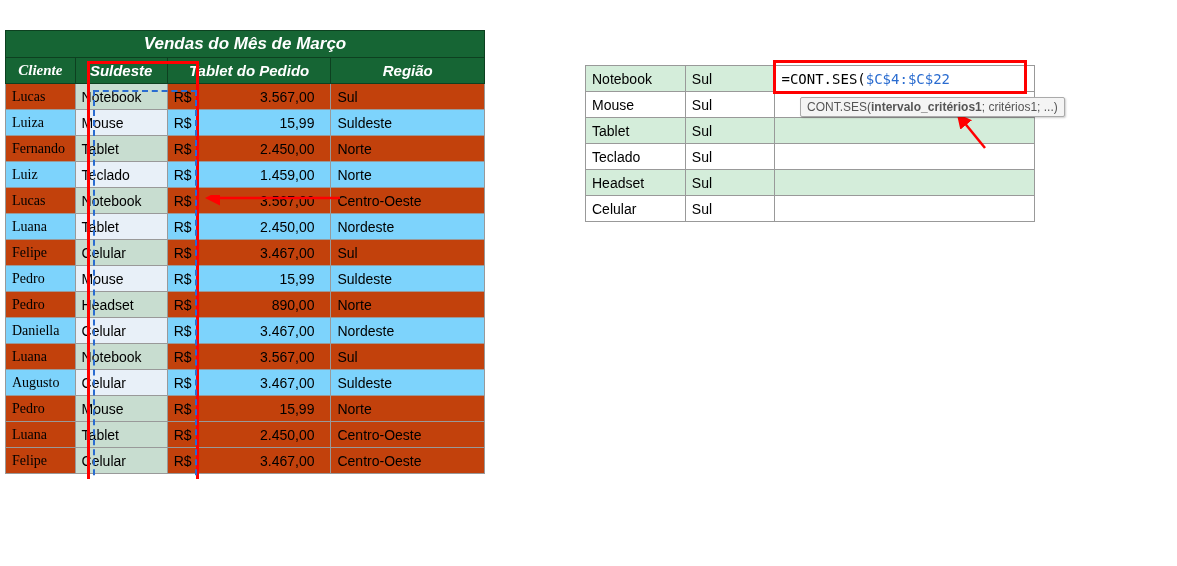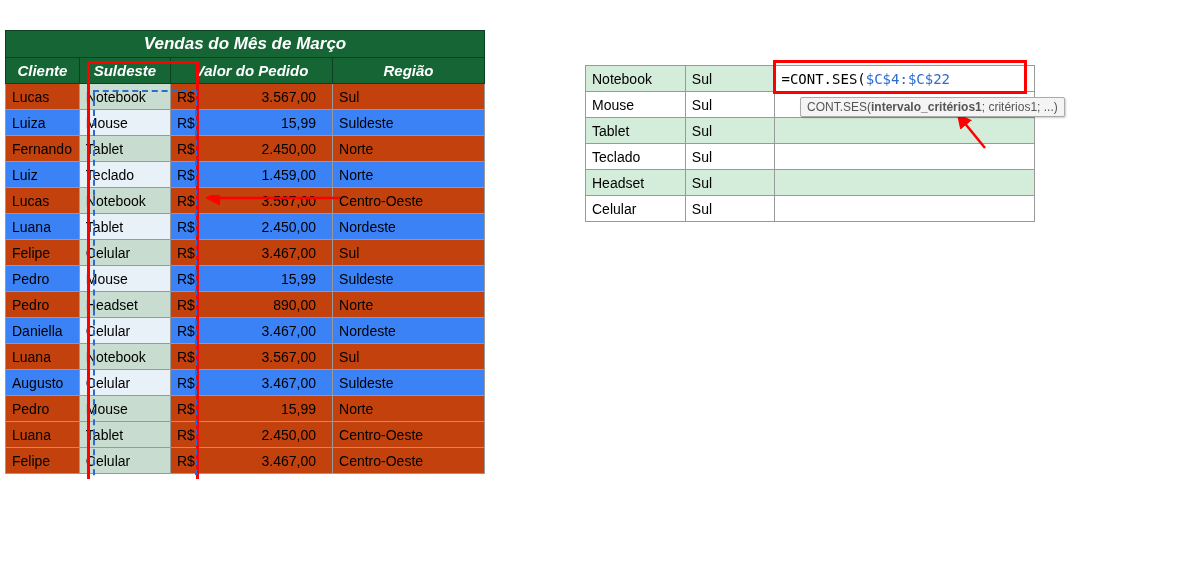--- a/index.html
+++ b/index.html
@@ -39,23 +39,23 @@
     .header-row th {
       background: #166534;
       color: #fff;
       font-weight: bold;
       font-style: italic;
       text-align: center;
       font-size: 15px;
       border: 1px solid #0d4020;
     }
     .row-even td { background: #c2410c; }
-    .row-odd td { background: #3b82f6; }
-    
-    .col-cliente { width: 68px; }
+    .row-odd td { background: #7dd3fc; }
+    
+    .col-cliente { width: 68px; font-family: Liberation Serif, serif; }
     .col-produto { width: 90px; }
     .col-valor { width: 160px; }
     .col-regiao { width: 150px; }
     
     .currency-cell {
       position: relative;
     }
     .currency-symbol {
       position: absolute;
       left: 6px;
@@ -164,21 +164,21 @@
 
   <div style="position:relative;margin-top:25px;">
     <table class="main-table">
       <tbody>
             <tr class="title-row">
         <th colspan="4">Vendas do Mês de Março</th>
       </tr>
       <tr class="header-row">
         <th class="col-cliente">Cliente</th>
         <th class="col-produto">Suldeste</th>
-        <th class="col-valor">Valor do Pedido</th>
+        <th class="col-valor">Tablet do Pedido</th>
         <th class="col-regiao">Região</th>
       </tr>
       </tbody>
           <tbody id="main-body">
             <tr class="row-even">
               <td class="col-cliente">Lucas</td>
               <td class="col-produto produto-col selected">Notebook</td>
               <td class="col-valor currency-cell">
                 <span class="currency-symbol">R$</span>
                 <span class="currency-value">3.567,00</span>

